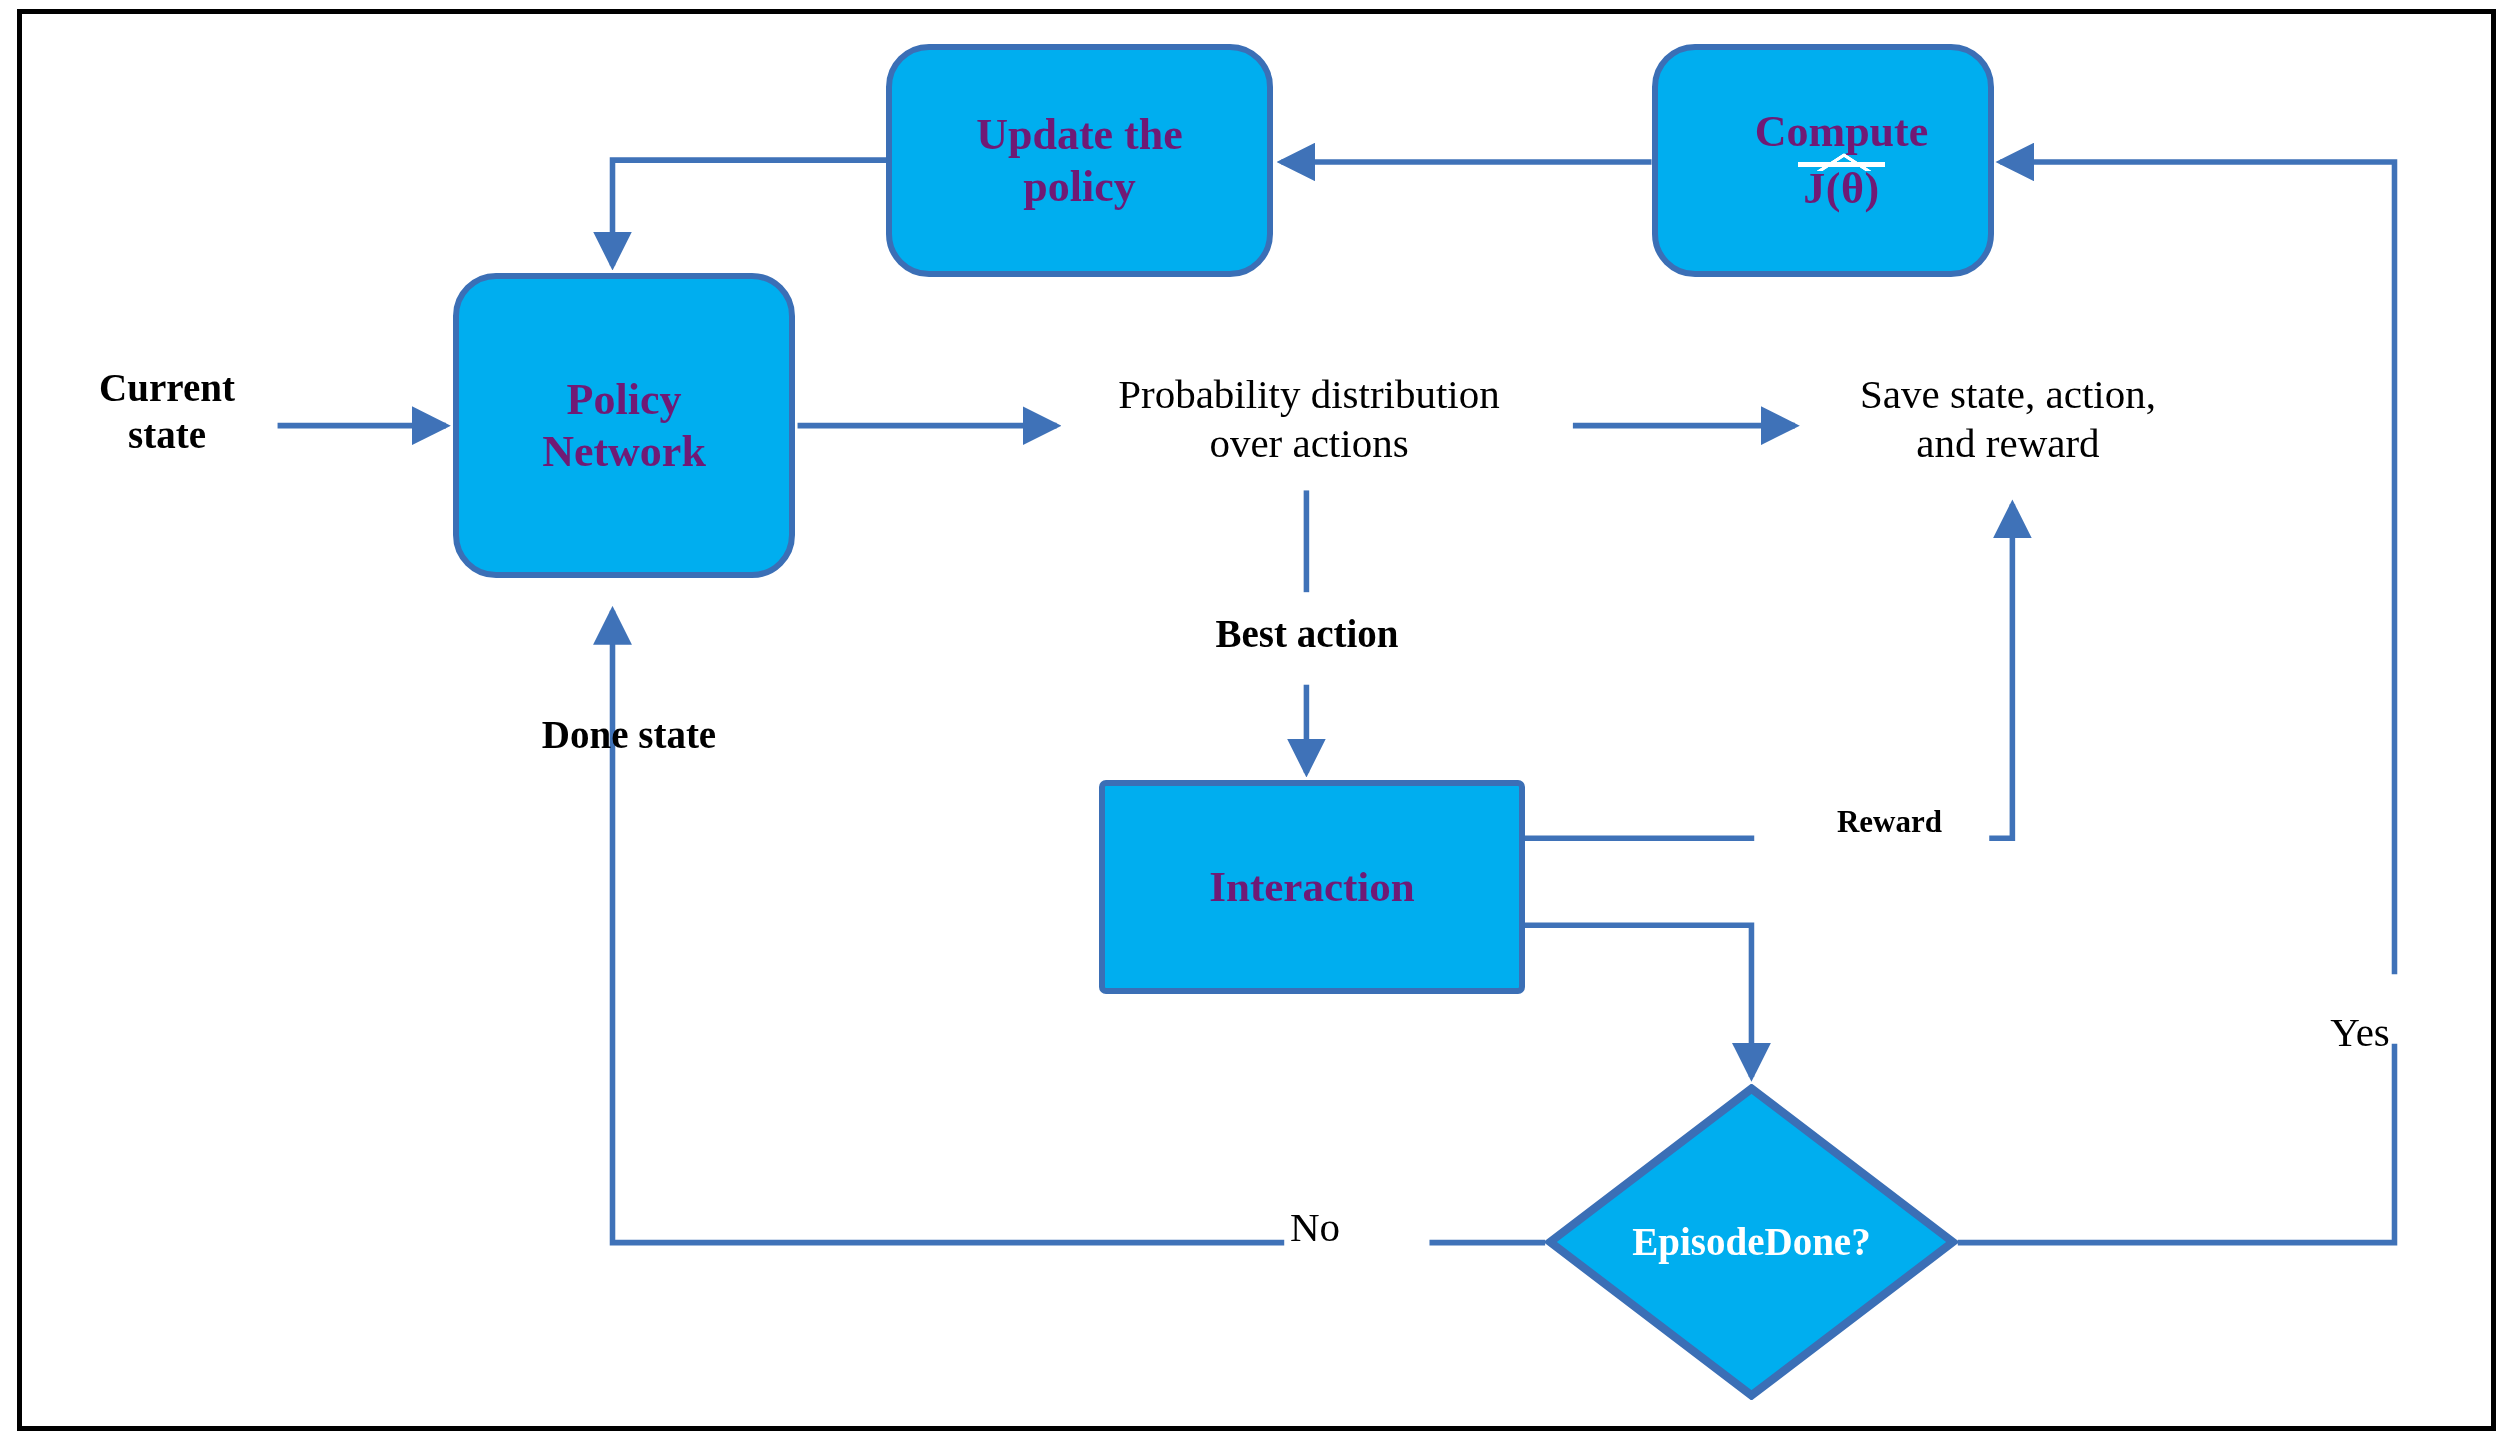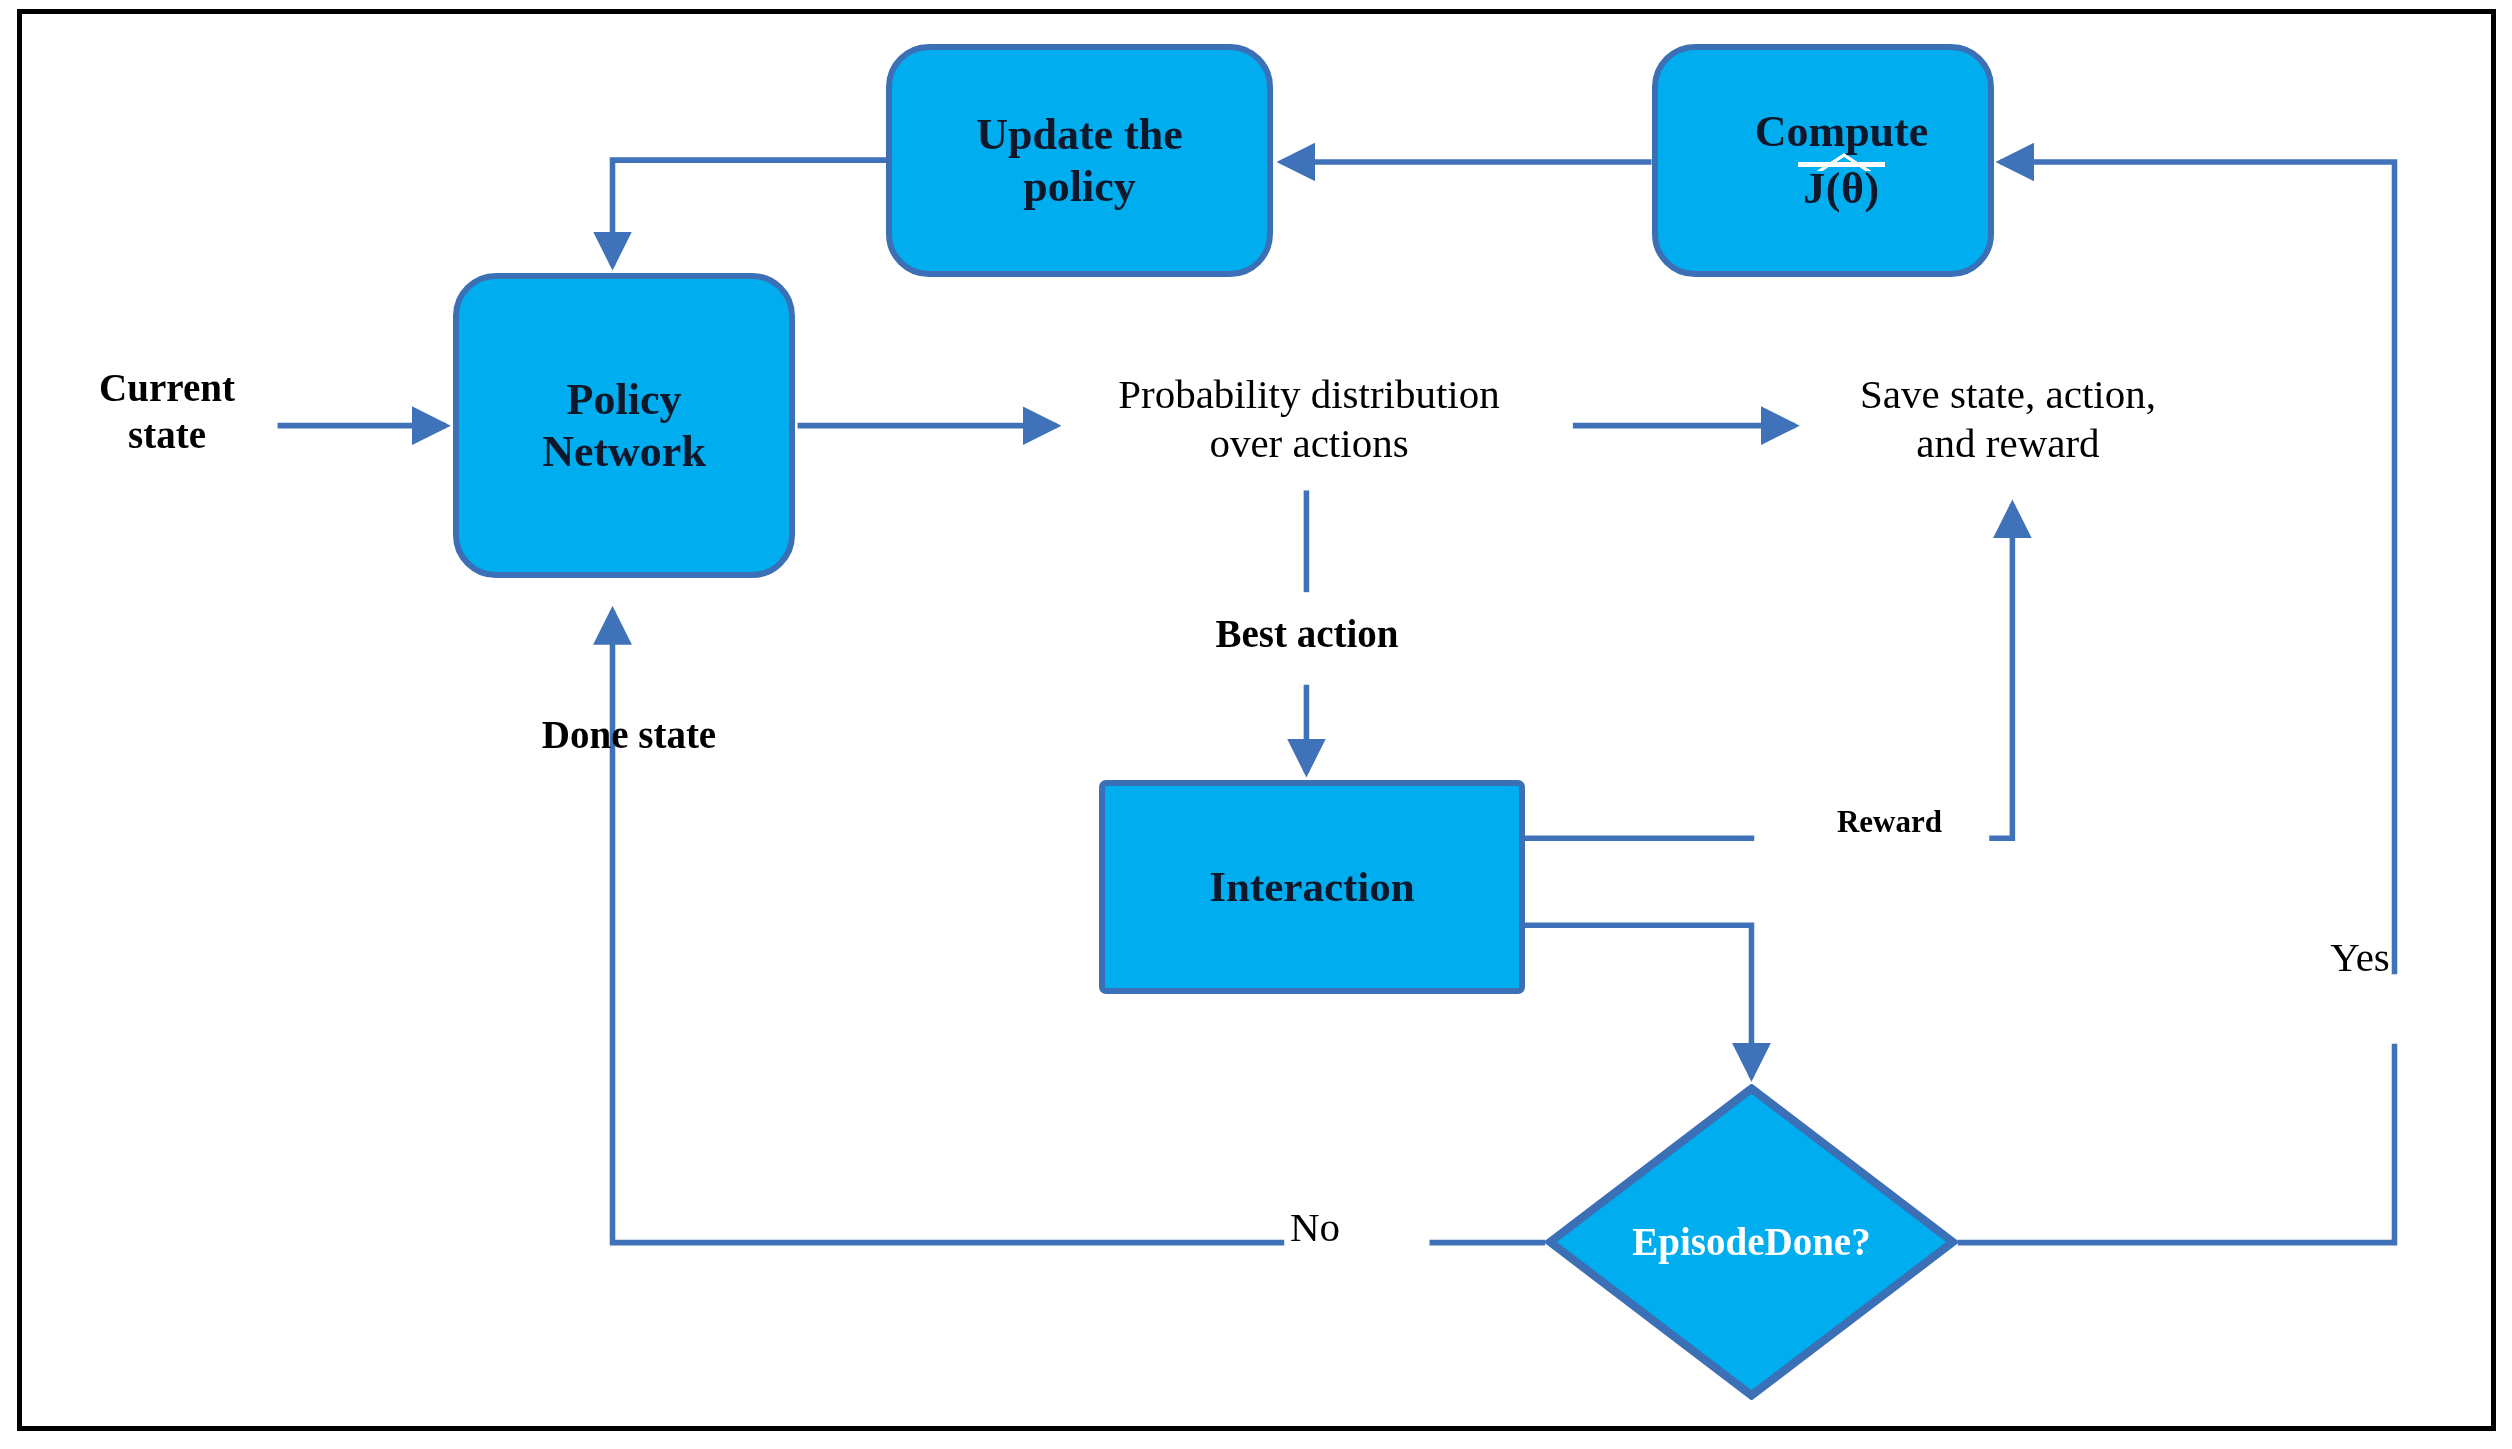--- a/index.html
+++ b/index.html
@@ -29,21 +29,21 @@
   
   .node-box {
     position: absolute;
     background: #00AEEF;
     border: 6.5px solid #3B6FB6;
     border-radius: 43px;
     box-sizing: border-box;
     display: flex;
     align-items: center;
     justify-content: center;
-    color: #0f172a;
+    color: #701a75;
     font-weight: bold;
     text-align: center;
     line-height: 1.18;
     z-index: 5;
   }
   .node-label { display: block; }
 
   #box-update   { left: 886px;  top: 44px;   width: 387px;  height: 233px;  font-size: 44px; }
   #box-compute  { left: 1652px; top: 44px;   width: 342px;  height: 233px;  font-size: 44px; padding-left: 37px; }
   #box-policy   { left: 453px;  top: 273px;  width: 342px;  height: 305px;  font-size: 44px; }
@@ -122,21 +122,21 @@
     z-index: 4;
   }
   .txt.bold { font-weight: bold; }
 
   #lbl-current-state { left: 56px;   top: 365px;  width: 222px;  font-size: 39px; }
   #lbl-prob-dist     { left: 1064px; top: 370px;  width: 490px;  font-size: 41px; }
   #lbl-save          { left: 1809px; top: 370px;  width: 398px;  font-size: 41px; }
   #lbl-best-action   { left: 1168px; top: 611px;  width: 278px;  font-size: 39px; }
   #lbl-next-state    { left: 490px;  top: 712px;  width: 278px;  font-size: 39px; }
   #lbl-reward        { left: 1774px; top: 803px;  width: 231px;  font-size: 31px; }
-  #lbl-yes           { left: 2295px; top: 933px; width: 130px;  font-size: 41px; }
+  #lbl-yes           { left: 2295px; top: 1008px; width: 130px;  font-size: 41px; }
   #lbl-no            { left: 1255px; top: 1203px; width: 120px;  font-size: 41px; }
 
   
   #connectors {
     position: absolute;
     left: 0; top: 0;
     width: 2512px;
     height: 1449px;
     z-index: 2;
   }

